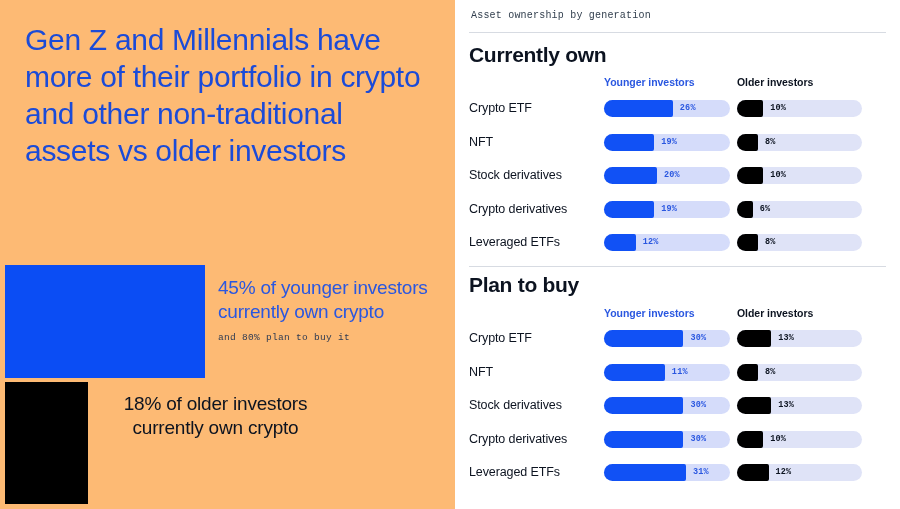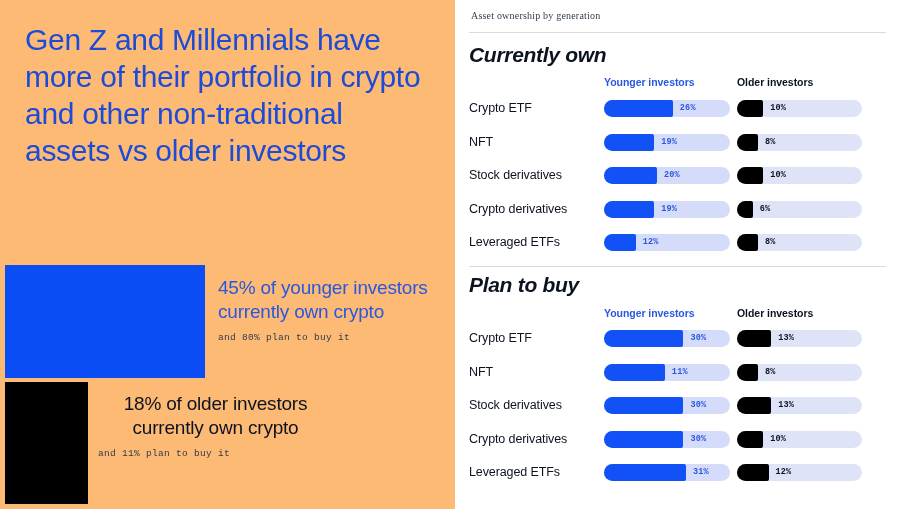--- a/index.html
+++ b/index.html
@@ -48,32 +48,32 @@
   .stat-older .big { color:#0c1320;text-align:center; }
   .stat-older .sub { color:#2f3b52; }
 
   
   .right-panel {
     position:absolute; left:455px; top:0; width:445px; height:509px;
     background:#ffffff;
   }
   .kicker {
     position:absolute; left:16px; top:10px;
-    font-family:Liberation Serif, serif;
+    font-family:Liberation Mono, monospace;
     font-size:10px; color:#33404f; letter-spacing:0.2px;
   }
   .rule {
     position:absolute; left:14px; width:417px; height:1px; background:#d7dbe2;
   }
   .rule-top { top:32px; }
   .rule-mid { top:266px; }
 
   .section-title {
     position:absolute; left:14px;
-    font-size:21px; font-weight:700; color:#0c1320; letter-spacing:-0.3px;font-style:italic;
+    font-size:21px; font-weight:700; color:#0c1320; letter-spacing:-0.3px;
   }
   .title-own  { top:43px; }
   .title-buy  { top:273px; }
 
   .col-head {
     position:absolute; font-size:10.5px; font-weight:700; letter-spacing:-0.05px;
   }
   .col-young { color:#2a57e0; }
   .col-old   { color:#0c1320; }
 
@@ -118,21 +118,20 @@
 
     <div class="stat-block blue-block"></div>
     <div class="stat-text stat-younger">
       <div class="big">45% of younger investors currently own crypto</div>
       <div class="sub">and 80% plan to buy it</div>
     </div>
 
     <div class="stat-block black-block"></div>
     <div class="stat-text stat-older">
       <div class="big">18% of older investors currently own crypto</div>
-      <div class="sub">and 11% plan to buy it</div>
     </div>
   </div>
 
   <div class="right-panel">
     <div class="kicker">Asset ownership by generation</div>
     <div class="rule rule-top"></div>
     <div class="rule rule-mid"></div>
 
     <div class="section-title title-own">Currently own</div>
     <div class="section-title title-buy">Plan to buy</div>

